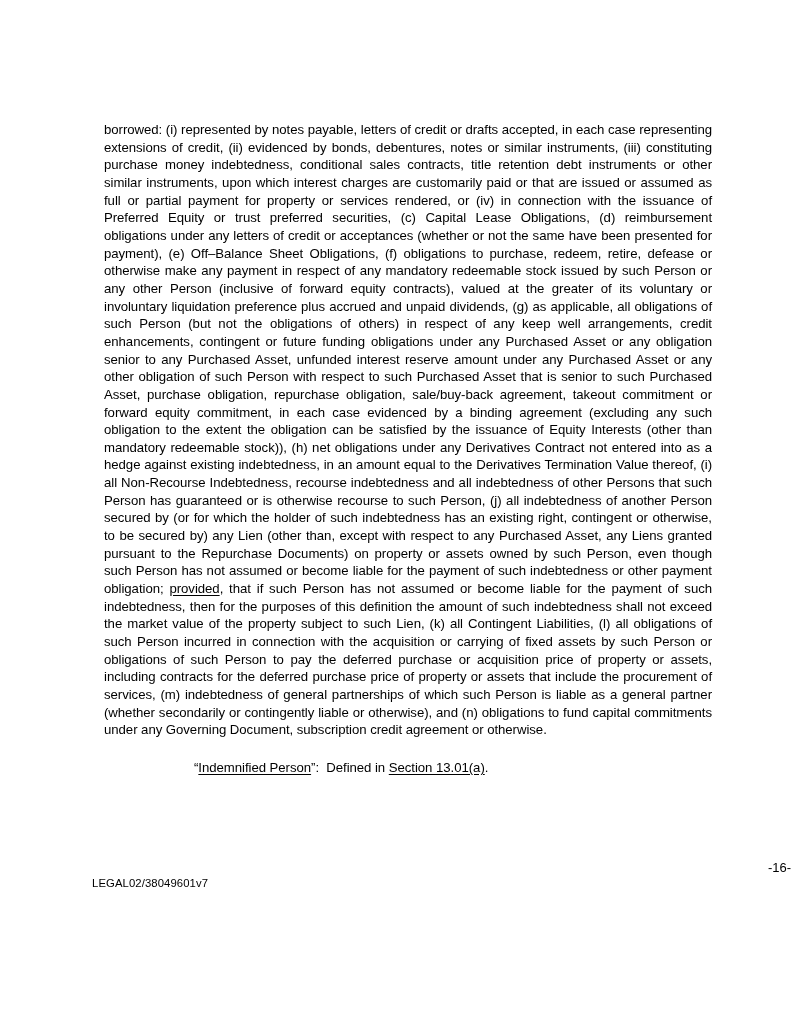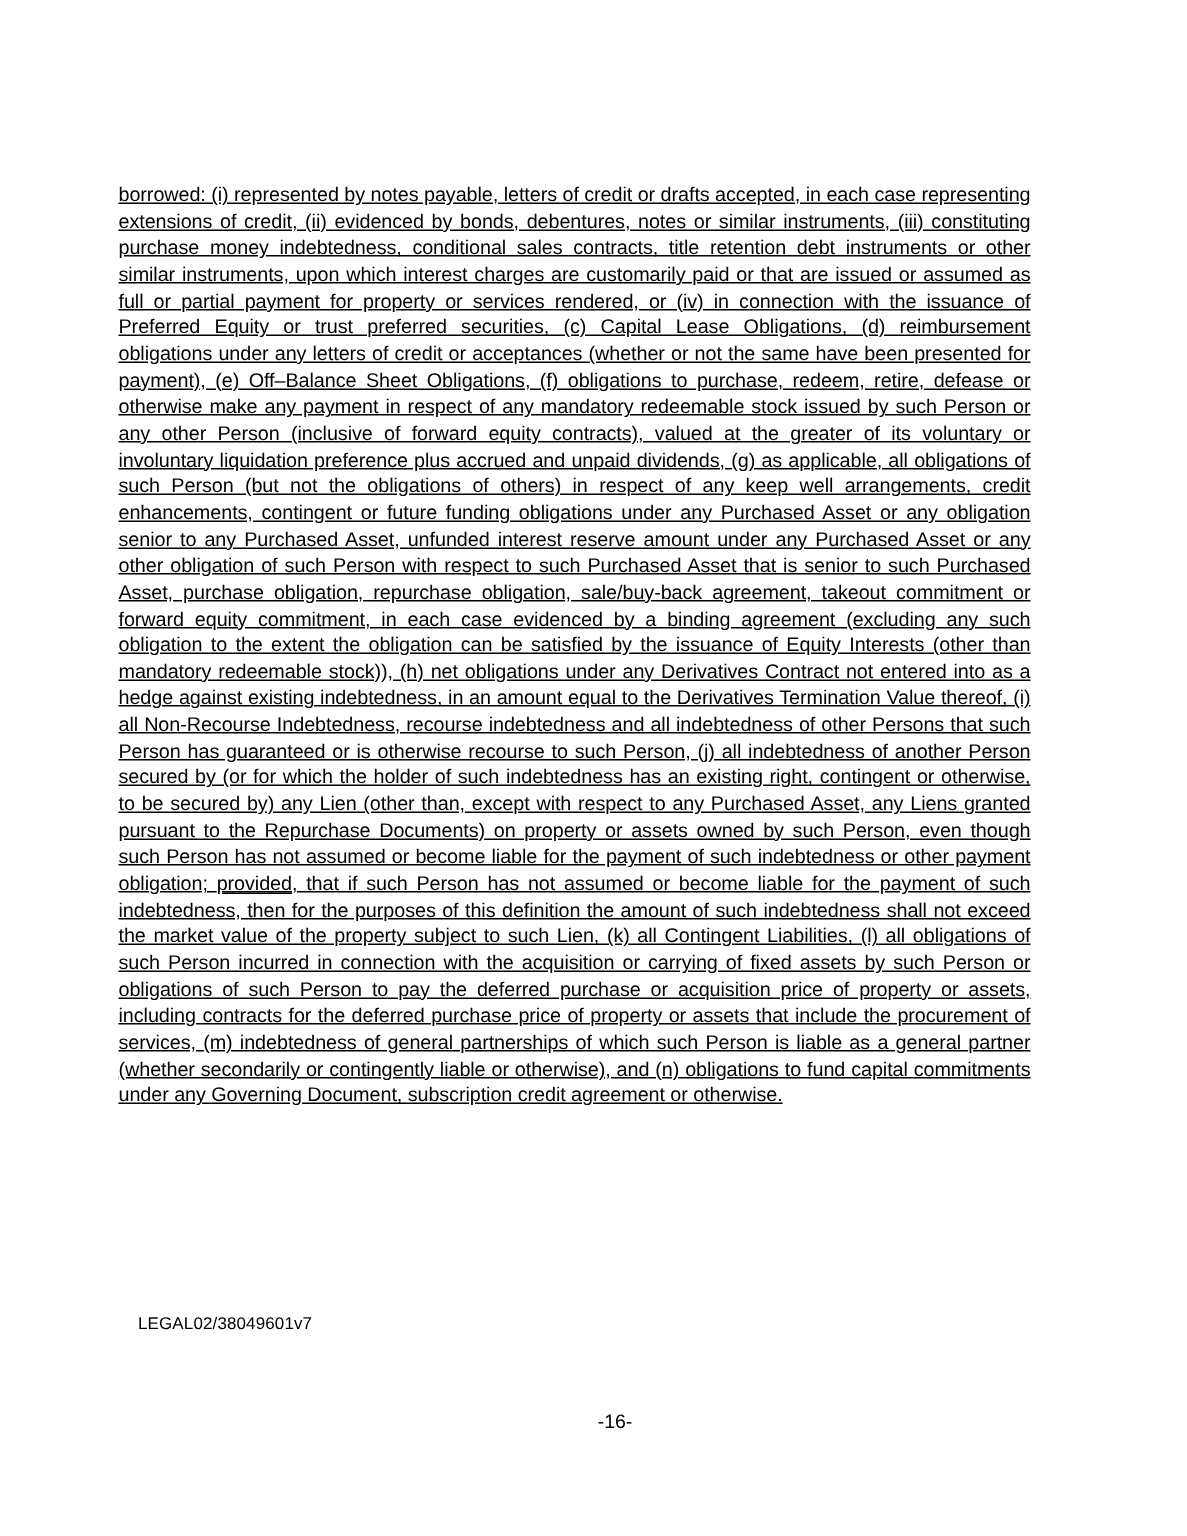--- a/index.html
+++ b/index.html
@@ -11,24 +11,23 @@
     position: relative;
     width: 791px;
     height: 1024px;
     background: #ffffff;
     color: #000000;
     font-family: "Liberation Sans", sans-serif;
     overflow: hidden;
   }
   .content {
     position: absolute;
-    left: 79px;
+    left: 104px;
     top: 121px;
     width: 608px;
-    text-decoration: underline;
   }
   .body-par {
     margin: 0;
     font-size: 13.2px;
     line-height: 17.65px;
     text-align: justify;
     text-justify: inter-word;
     letter-spacing: -0.05px;
   }
   .def {
@@ -42,41 +41,42 @@
   }
   .def + .def {
     margin-top: 17px;
   }
   .u {
     text-decoration: underline;
     text-underline-offset: 2px;
   }
   .page-number {
     position: absolute;
-    top: 940px;
+    top: 860px;
     left: 29px;
     width: 762px;
-    text-align: center;
+    text-align: right;
     font-size: 13px;
     line-height: 15px;
   }
   .doc-id {
     position: absolute;
     top: 877px;
     left: 92px;
     font-size: 11.3px;
     line-height: 13px;
     letter-spacing: 0.1px;
   }
 </style>
 </head>
 <body>
 
 <div class="page">
   <main class="content">
     <p class="body-par"><span>borrowed: (i) represented by notes payable, letters of credit or drafts accepted, in each case representing extensions of credit, (ii) evidenced by bonds, debentures, notes or similar instruments, (iii) constituting purchase money indebtedness, conditional sales contracts, title retention debt instruments or other similar instruments, upon which interest charges are customarily paid or that are issued or assumed as full or partial payment for property or services rendered, or (iv) in connection with the issuance of Preferred Equity or trust preferred securities, (c) Capital Lease Obligations, (d) reimbursement obligations under any letters of credit or acceptances (whether or not the same have been presented for payment), (e) Off–Balance Sheet Obligations, (f) obligations to purchase, redeem, retire, defease or otherwise make any payment in respect of any mandatory redeemable stock issued by such Person or any other Person (inclusive of forward equity contracts), valued at the greater of its voluntary or involuntary liquidation preference plus accrued and unpaid dividends, (g) as applicable, all obligations of such Person (but not the obligations of others) in respect of any keep well arrangements, credit enhancements, contingent or future funding obligations under any Purchased Asset or any obligation senior to any Purchased Asset, unfunded interest reserve amount under any Purchased Asset or any other obligation of such Person with respect to such Purchased Asset that is senior to such Purchased Asset, purchase obligation, repurchase obligation, sale/buy-back agreement, takeout commitment or forward equity commitment, in each case evidenced by a binding agreement (excluding any such obligation to the extent the obligation can be satisfied by the issuance of Equity Interests (other than mandatory redeemable stock)), (h) net obligations under any Derivatives Contract not entered into as a hedge against existing indebtedness, in an amount equal to the Derivatives Termination Value thereof, (i) all Non-Recourse Indebtedness, recourse indebtedness and all indebtedness of other Persons that such Person has guaranteed or is otherwise recourse to such Person, (j) all indebtedness of another Person secured by (or for which the holder of such indebtedness has an existing right, contingent or otherwise, to be secured by) any Lien (other than, except with respect to any Purchased Asset, any Liens granted pursuant to the Repurchase Documents) on property or assets owned by such Person, even though such Person has not assumed or become liable for the payment of such indebtedness or other payment obligation; </span><span class="u">provided</span><span>, that if such Person has not assumed or become liable for the payment of such indebtedness, then for the purposes of this definition the amount of such indebtedness shall not exceed the market value of the property subject to such Lien, (k) all Contingent Liabilities, (l) all obligations of such Person incurred in connection with the acquisition or carrying of fixed assets by such Person or obligations of such Person to pay the deferred purchase or acquisition price of property or assets, including contracts for the deferred purchase price of property or assets that include the procurement of services, (m) indebtedness of general partnerships of which such Person is liable as a general partner (whether secondarily or contingently liable or otherwise), and (n) obligations to fund capital commitments under any Governing Document, subscription credit agreement or otherwise.</span></p>
 
 
+    <p class="def"><span>“</span><span class="u">Indemnified Person</span><span>”:  Defined in </span><span class="u">Section 13.01(a)</span><span>.</span></p>
   </main>
 
   <div class="page-number">-16-</div>
   <div class="doc-id">LEGAL02/38049601v7</div>
 </div>
 
 </body></html>

